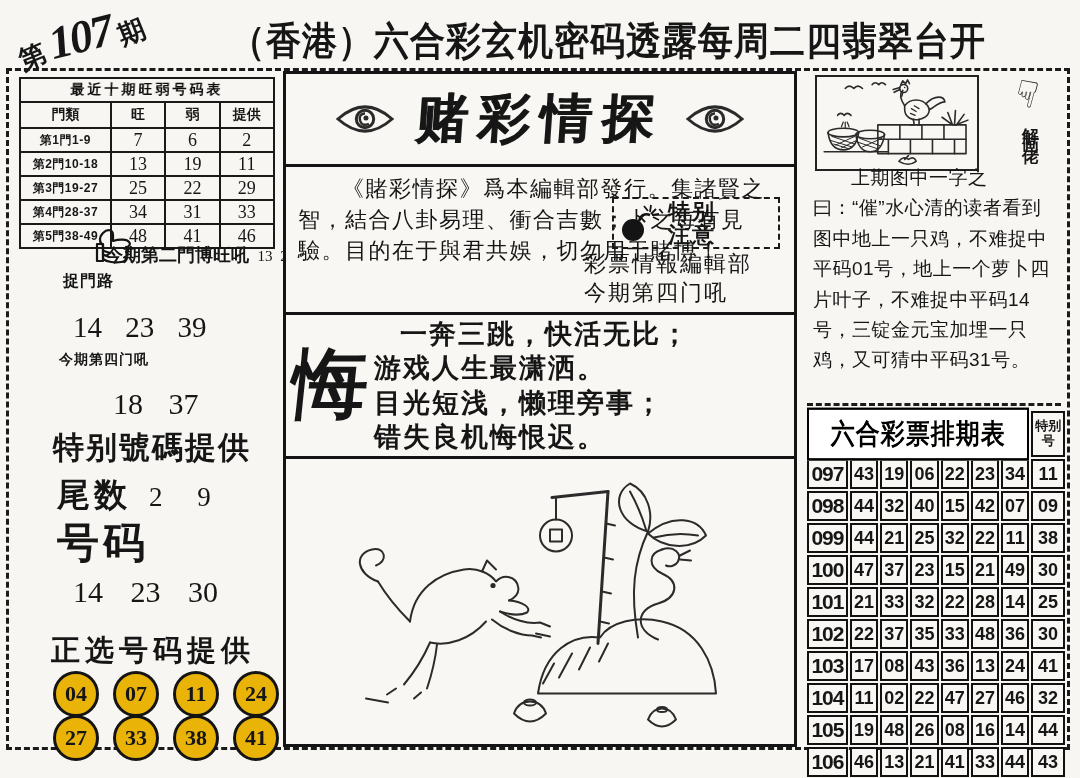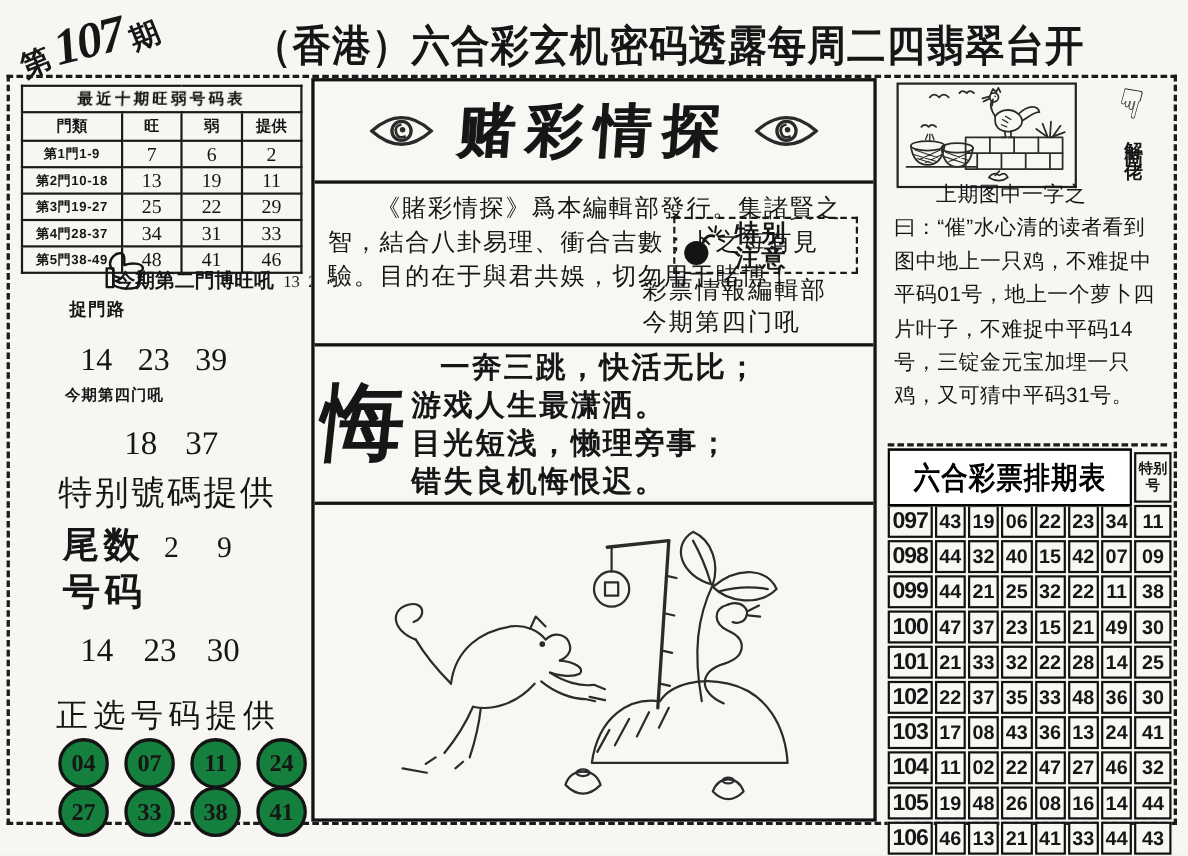--- a/index.html
+++ b/index.html
@@ -27,30 +27,30 @@
   .thumb-wrap{position:absolute;left:72px;top:148px;}
   .gt-label{position:absolute;left:46px;top:196px;font-size:16px;font-weight:900;letter-spacing:1px;}
   .tip1{position:absolute;left:88px;top:168px;white-space:nowrap;}
   .tip1-label{font-size:18px;font-weight:900;}
   .tip1-nums{font-family:"Liberation Serif",serif;font-size:15px;word-spacing:4px;margin-left:4px;}
   .tip2-label{position:absolute;left:44px;top:212px;font-size:19px;font-weight:600;letter-spacing:1px;}
   .tip2-nums{position:absolute;left:56px;top:236px;font-family:"Liberation Serif",serif;font-size:29px;word-spacing:16px;}
   .tip3-label{position:absolute;left:42px;top:276px;font-size:14px;font-weight:600;letter-spacing:1px;}
   .tip3-nums{position:absolute;left:96px;top:312px;font-family:"Liberation Serif",serif;font-size:30px;word-spacing:18px;}
 
-  .sp-title{position:absolute;left:36px;top:352px;font-size:31px;font-weight:400;letter-spacing:2px;}
+  .sp-title{position:absolute;left:36px;top:352px;font-size:31px;font-weight:700;letter-spacing:2px;}
   .sp-row1{position:absolute;left:40px;top:398px;font-size:33px;font-weight:600;letter-spacing:4px;}
   .sp-row1 .sp-n{font-family:"Liberation Serif",serif;font-size:27px;font-weight:400;word-spacing:28px;margin-left:18px;letter-spacing:0;}
-  .sp-row2{position:absolute;left:40px;top:440px;font-size:34px;font-weight:600;letter-spacing:4px;}
+  .sp-row2{position:absolute;left:40px;top:440px;font-size:42px;font-weight:600;letter-spacing:4px;}
   .sp-nums{position:absolute;left:56px;top:500px;font-family:"Liberation Serif",serif;font-size:30px;word-spacing:20px;}
-  .zx-title{position:absolute;left:34px;top:556px;font-size:29px;font-weight:400;letter-spacing:5px;}
+  .zx-title{position:absolute;left:34px;top:556px;font-size:29px;font-weight:700;letter-spacing:5px;}
   .circle-row{position:absolute;left:36px;width:226px;display:flex;justify-content:space-between;}
   .circle-row.r1{top:596px;}
   .circle-row.r2{top:640px;}
-  .num-circle{width:40px;height:40px;border:3px solid #141414;border-radius:50%;display:flex;align-items:center;justify-content:center;font-family:"Liberation Serif",serif;font-weight:700;font-size:22px;background:#15803d;}
+  .num-circle{width:40px;height:40px;border:3px solid #141414;border-radius:50%;display:flex;align-items:center;justify-content:center;font-family:"Liberation Serif",serif;font-weight:700;font-size:22px;background:#eab308;}
 
   
   .col-center{position:absolute;left:274px;top:0px;width:514px;height:676px;border:3px solid #141414;box-sizing:border-box;display:flex;flex-direction:column;background:#f8f7f3;}
   .c-title-row{height:90px;border-bottom:3px solid #141414;display:flex;align-items:center;justify-content:center;gap:22px;}
   .c-masthead{margin:0;font-size:52px;font-weight:900;letter-spacing:10px;transform:skewX(-4deg);text-shadow:1px 0 0 #222;}
   .c-intro{height:148px;border-bottom:3px solid #141414;box-sizing:border-box;padding:6px 12px 4px 12px;position:relative;}
   .c-intro p{margin:0;font-size:22px;line-height:1.42;letter-spacing:1.5px;text-indent:2em;}
   .c-intro-bottom{position:absolute;left:10px;right:14px;bottom:4px;display:flex;justify-content:space-between;align-items:flex-end;flex-direction:column;}
   .notice-box{width:168px;height:52px;border:2px dashed #1a1a1a;display:flex;align-items:center;gap:6px;padding:2px 4px;box-sizing:border-box;}
   .notice-text{font-size:22px;font-weight:900;line-height:1.05;letter-spacing:2px;}

